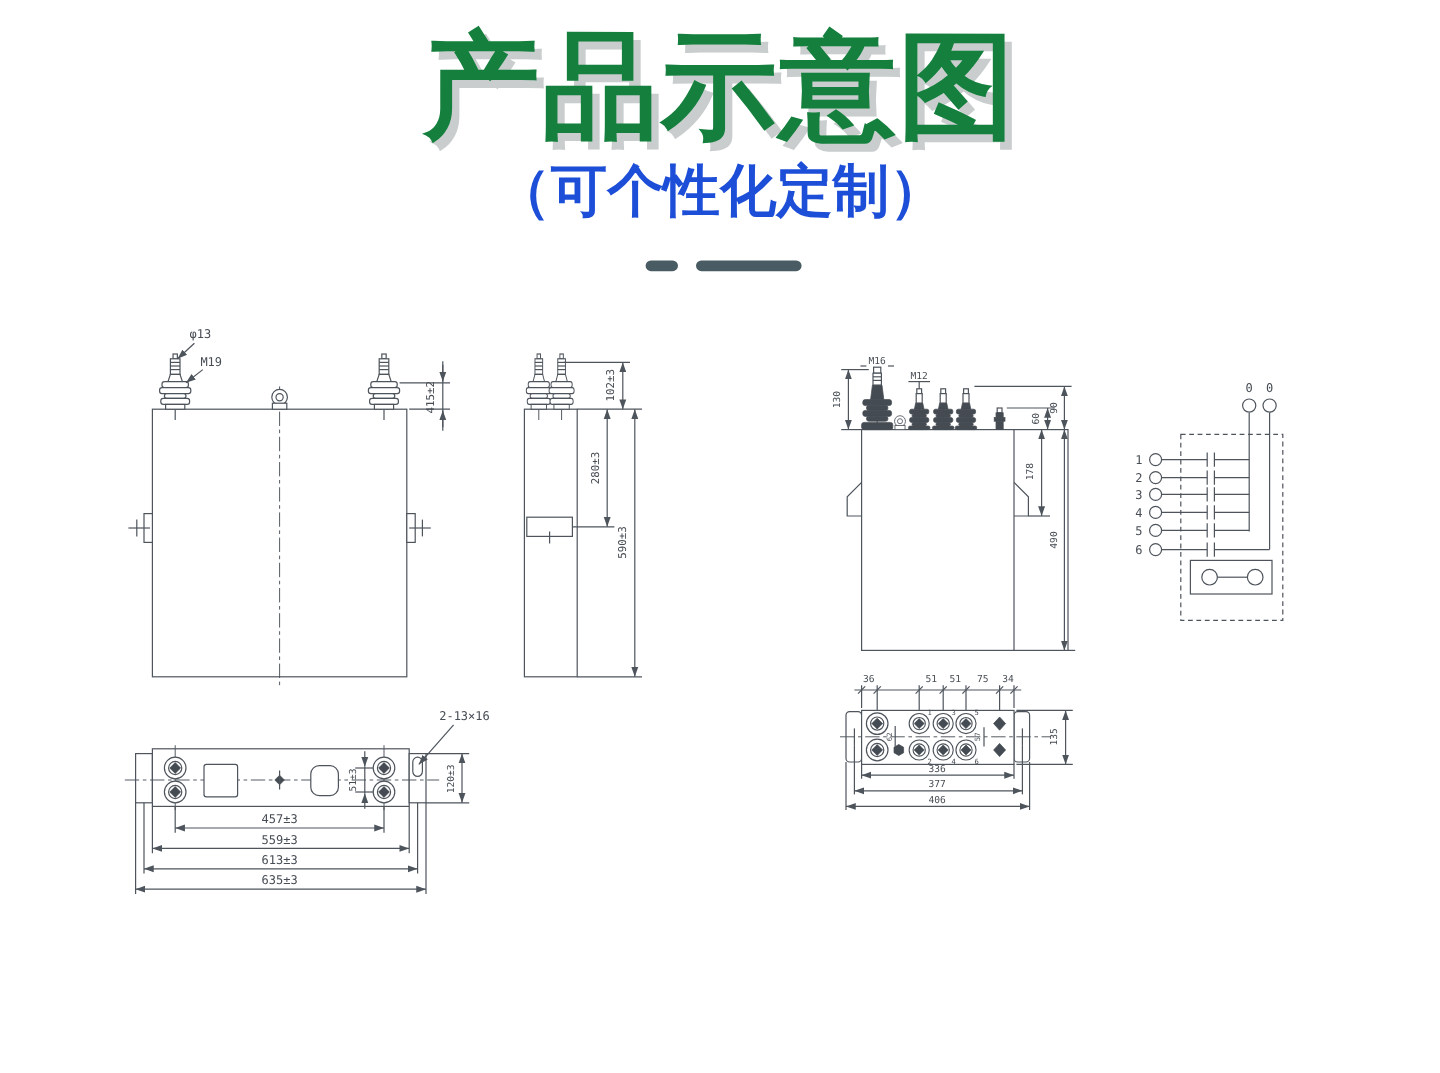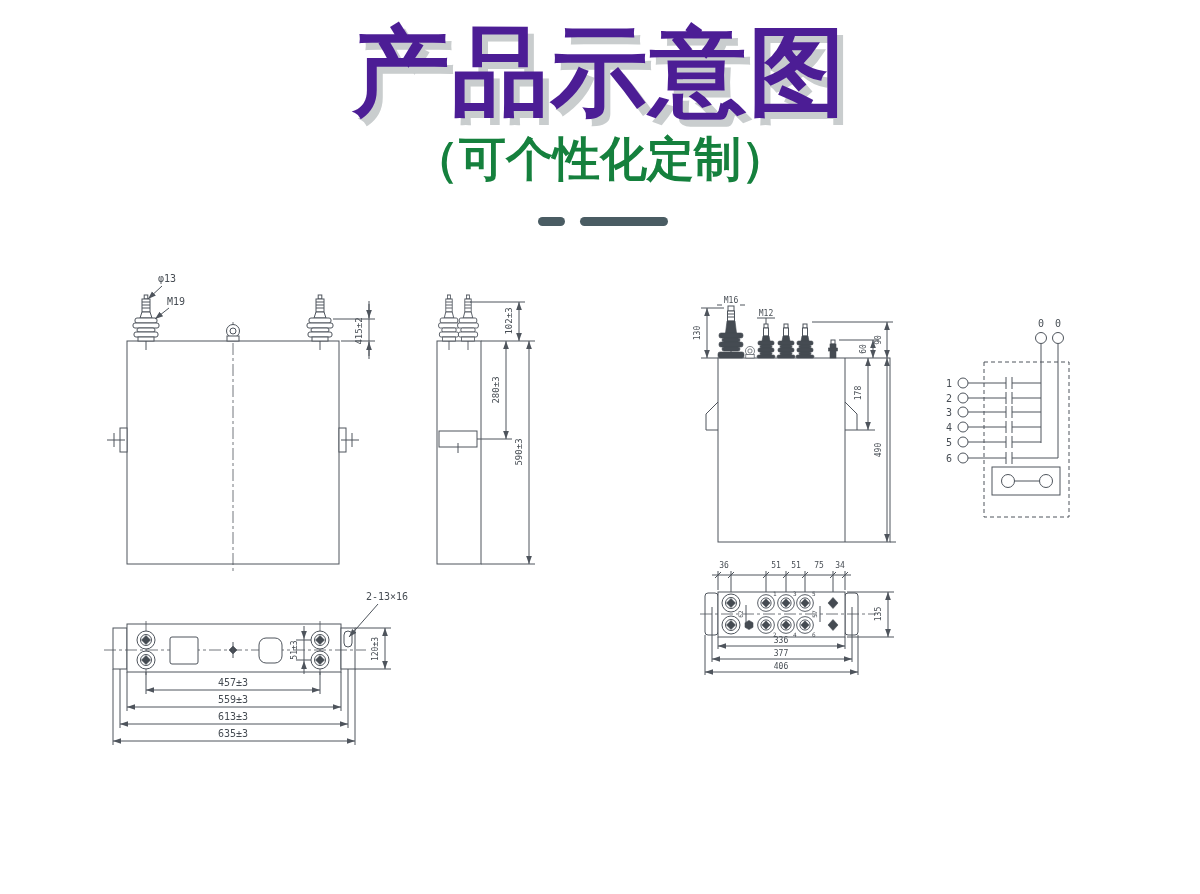--- a/index.html
+++ b/index.html
@@ -1,23 +1,23 @@
 <!DOCTYPE html>
 <html><head>
 <meta charset="utf-8">
 <style>
   html,body{margin:0;padding:0;background:#ffffff;}
   .page{position:relative;width:1200px;height:894px;background:#ffffff;overflow:hidden;
         font-family:"Liberation Sans",sans-serif;}
   header{position:absolute;top:0;left:0;width:1200px;text-align:center;}
   h1.title{margin:0;position:absolute;top:18px;left:0;width:1200px;
       font-size:97px;line-height:1.12;font-weight:900;letter-spacing:2px;
-      color:#4c1d95;text-shadow:6px 7px 0 #c9cdce;}
+      color:#15803d;text-shadow:6px 7px 0 #c9cdce;}
   .subtitle{position:absolute;top:128px;left:0;width:1200px;
-      font-size:47px;line-height:1.3;font-weight:700;color:#15803d;}
+      font-size:47px;line-height:1.3;font-weight:700;color:#1d4ed8;}
   .dashes{position:absolute;top:217px;left:0;width:1200px;height:10px;}
   .dash{position:absolute;height:9px;border-radius:5px;background:#4a5c63;}
   .dash.short{left:538px;width:27px;}
   .dash.long{left:580px;width:88px;}
   svg.drawings{position:absolute;left:0;top:0;}
   .ln{fill:none;stroke:#4e545c;stroke-width:1;}
   .lnf{fill:#ffffff;stroke:#4e545c;stroke-width:1;}
   .dk{fill:#454b52;stroke:#454b52;stroke-width:0.6;}
   .cl{fill:none;stroke:#4e545c;stroke-width:0.8;stroke-dasharray:12 3 3 3;}
   .dsh{fill:none;stroke:#4e545c;stroke-width:1;stroke-dasharray:4 3;}

